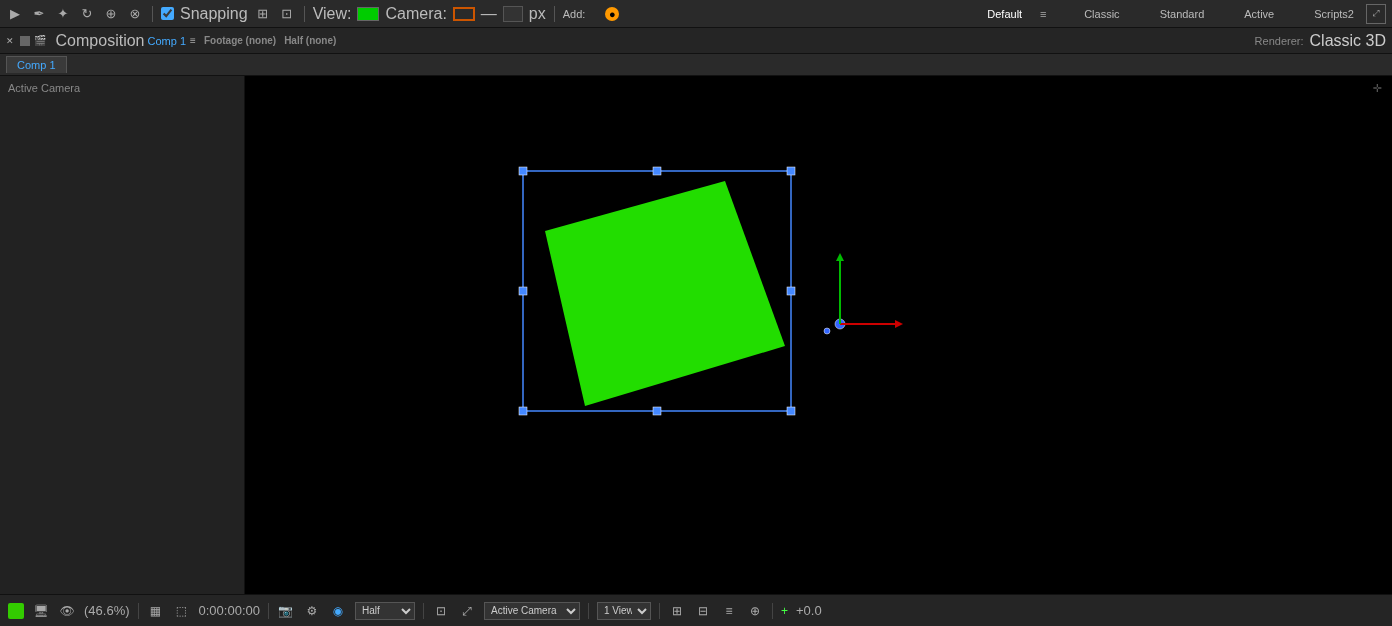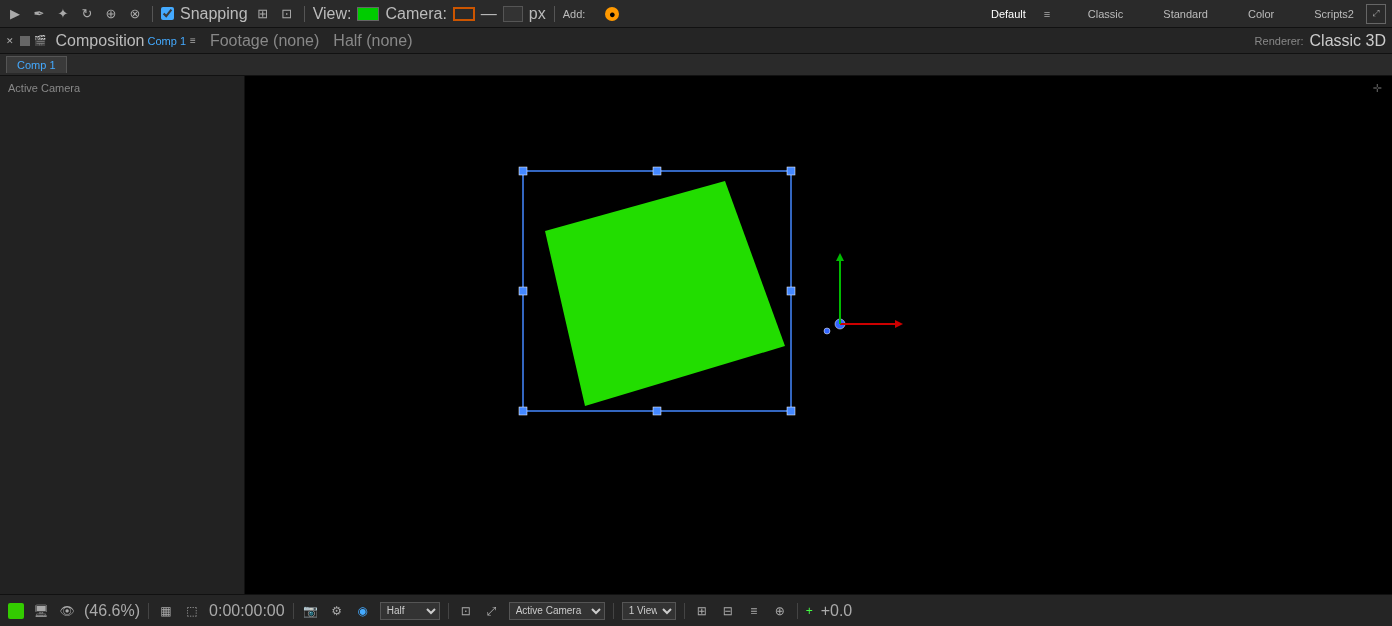--- a/index.html
+++ b/index.html
@@ -158,22 +158,23 @@
       font-size: 11px;
       margin-right: 4px;
     }
     .comp-tab-menu {
       color: #aaa;
       font-size: 10px;
       cursor: pointer;
     }
     .footage-label, .layer-label {
       color: #888;
-      font-size: 16px;
-      margin-left: 14px;
+      font-size: 10px;
+      margin-left: 8px;
+      font-weight: bold;
     }
     .renderer-area {
       margin-left: auto;
       display: flex;
       align-items: center;
       gap: 6px;
       color: #888;
       font-size: 11px;
     }
     .renderer-value {
@@ -244,21 +245,21 @@
       display: flex;
       align-items: center;
       justify-content: center;
       color: #aaa;
       cursor: pointer;
       font-size: 12px;
       flex-shrink: 0;
     }
     .bottom-text {
       color: #aaa;
-      font-size: 16px;
+      font-size: 13px;
     }
     .bottom-sep {
       width: 1px;
       height: 16px;
       background: #444;
     }
     .dropdown-select {
       background: #333;
       border: 1px solid #555;
       color: #ccc;
@@ -307,21 +308,21 @@
   <div class="add-btn">
     <span>Add:</span>
     <div class="add-circle">●</div>
   </div>
 
   <div id="nav-tabs">
     <span class="nav-tab active">Default</span>
     <div class="nav-tab-menu">≡</div>
     <span class="nav-tab">Classic</span>
     <span class="nav-tab">Standard</span>
-    <span class="nav-tab">Color</span>
+    <span class="nav-tab">Active</span>
     <span class="nav-tab">Scripts2</span>
     <div class="expand-icon">⤢</div>
   </div>
 </div>
 
 <div id="comp-tabs-bar">
   <div class="comp-icon-row">
     <span class="close-x">✕</span>
     <div class="comp-icon" style="background:#666;width:10px;height:10px;"></div>
     <div class="comp-icon">🎬</div>

